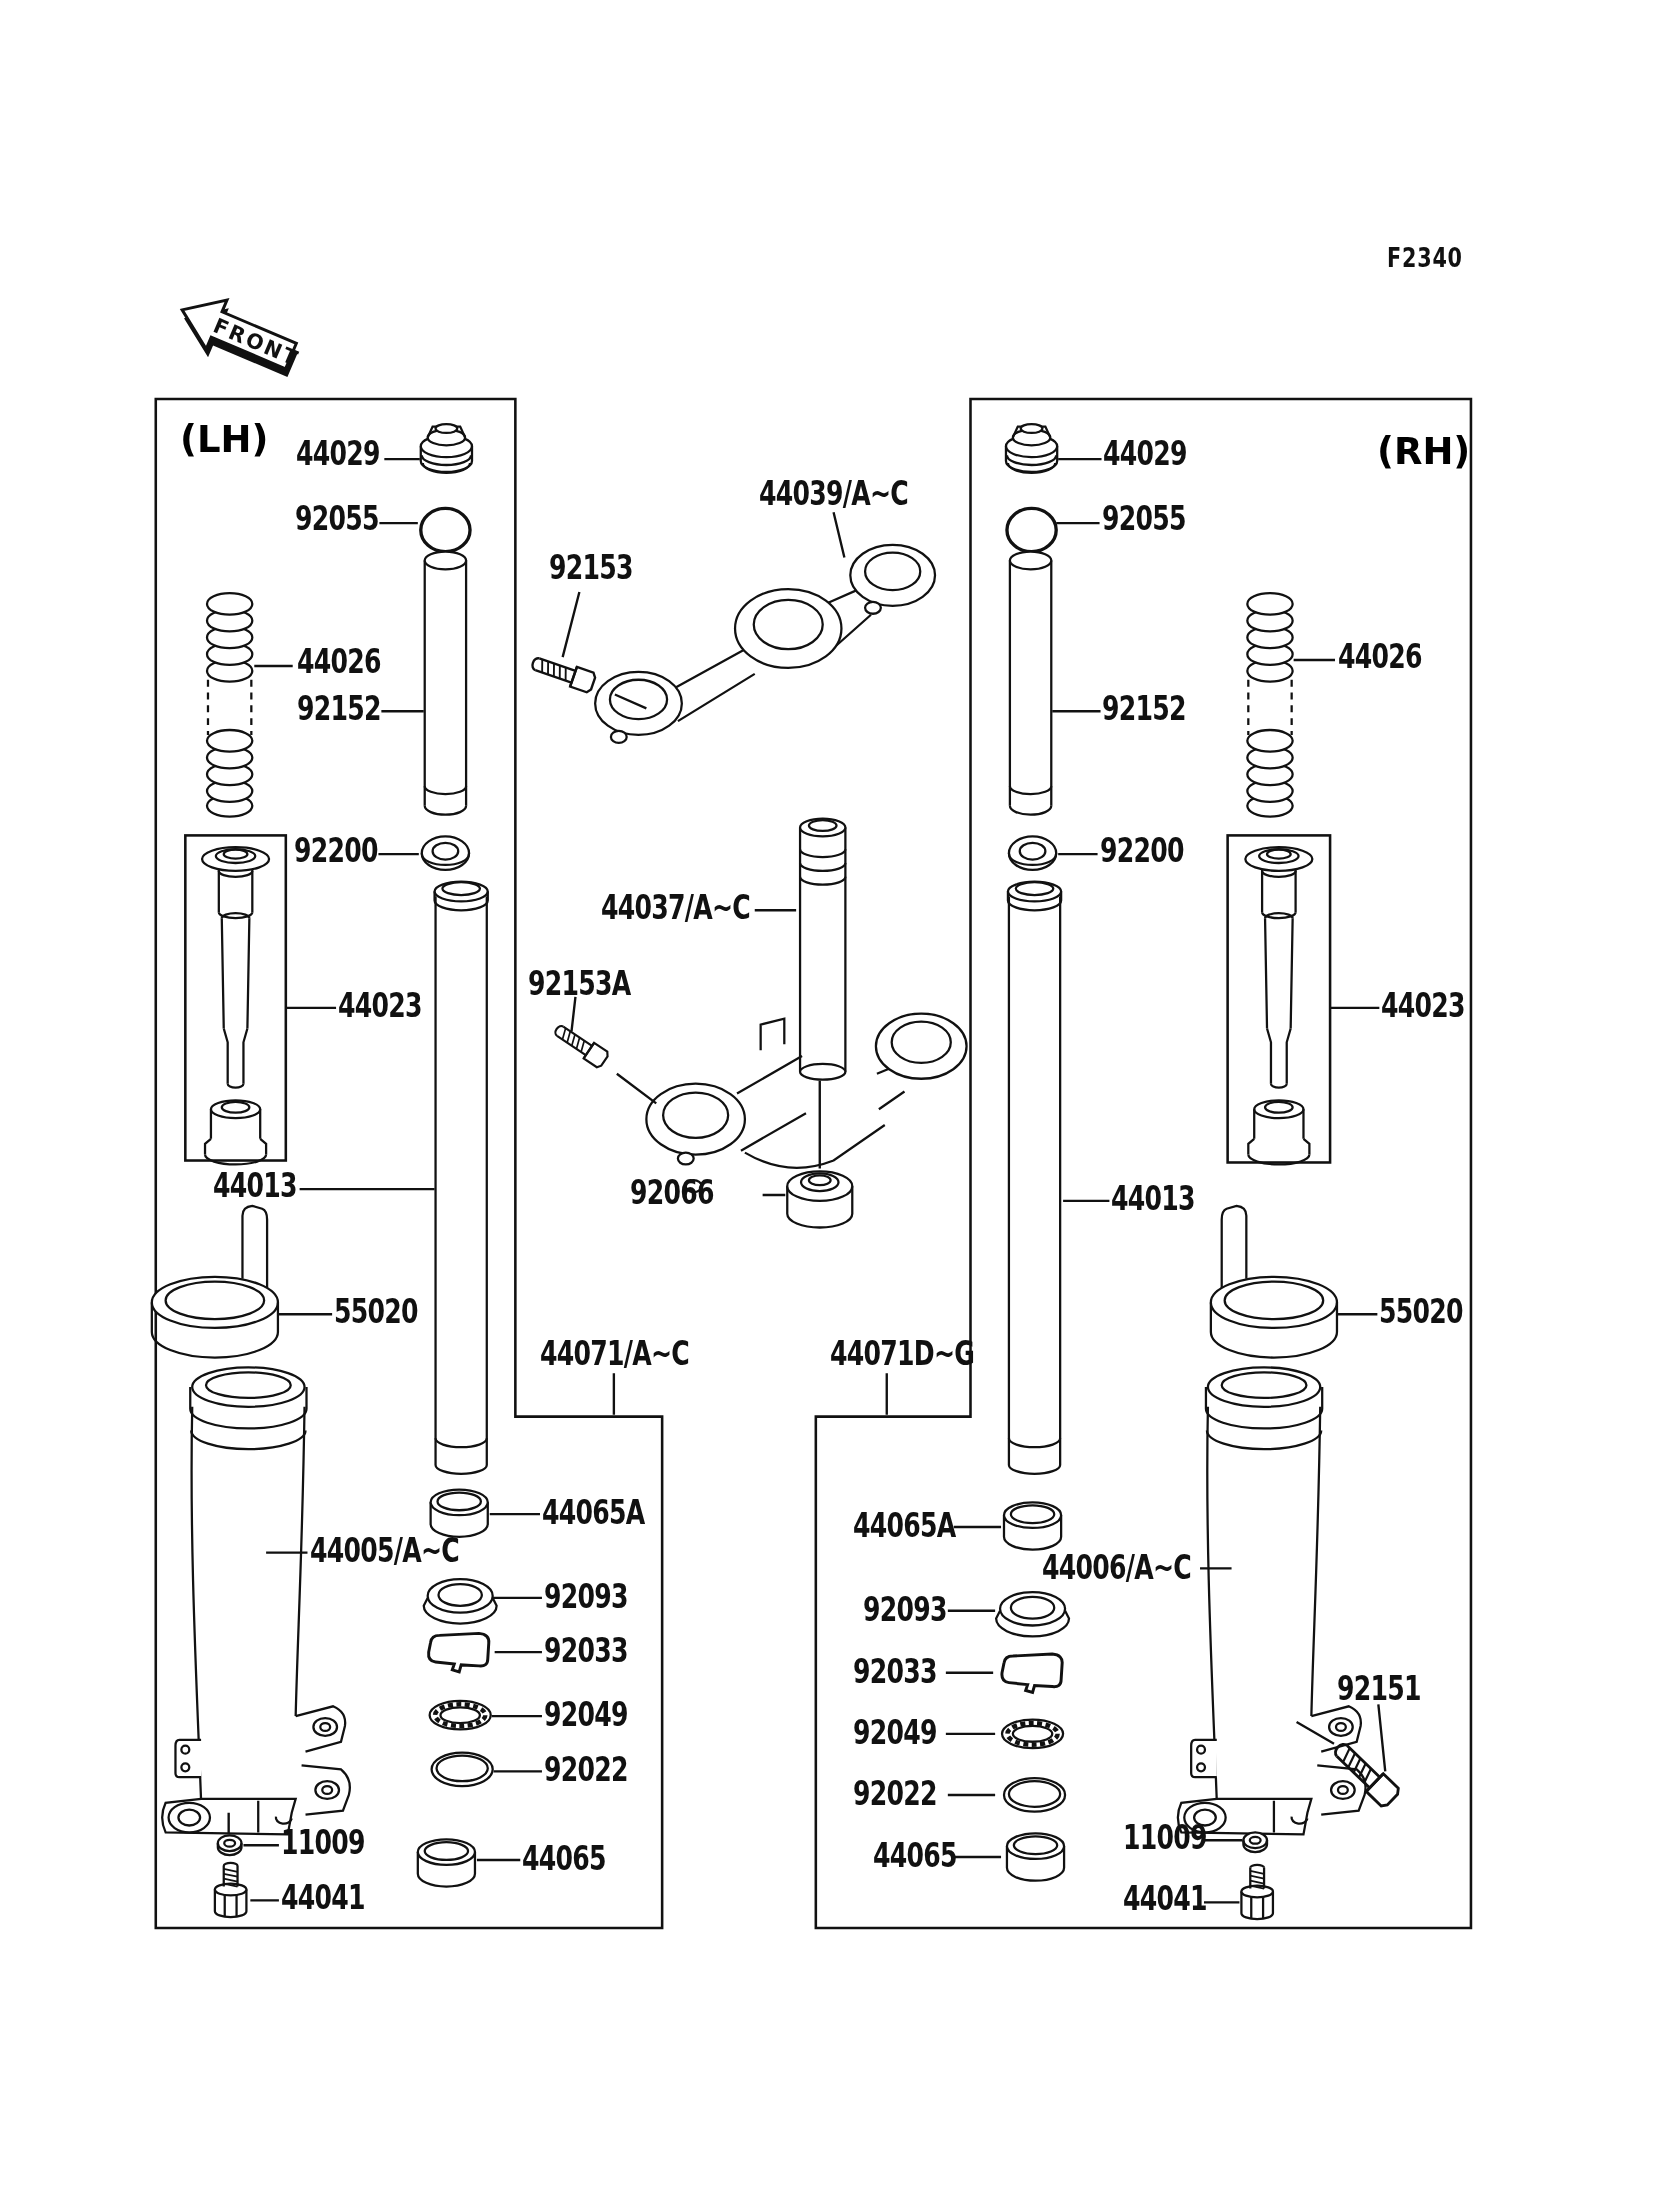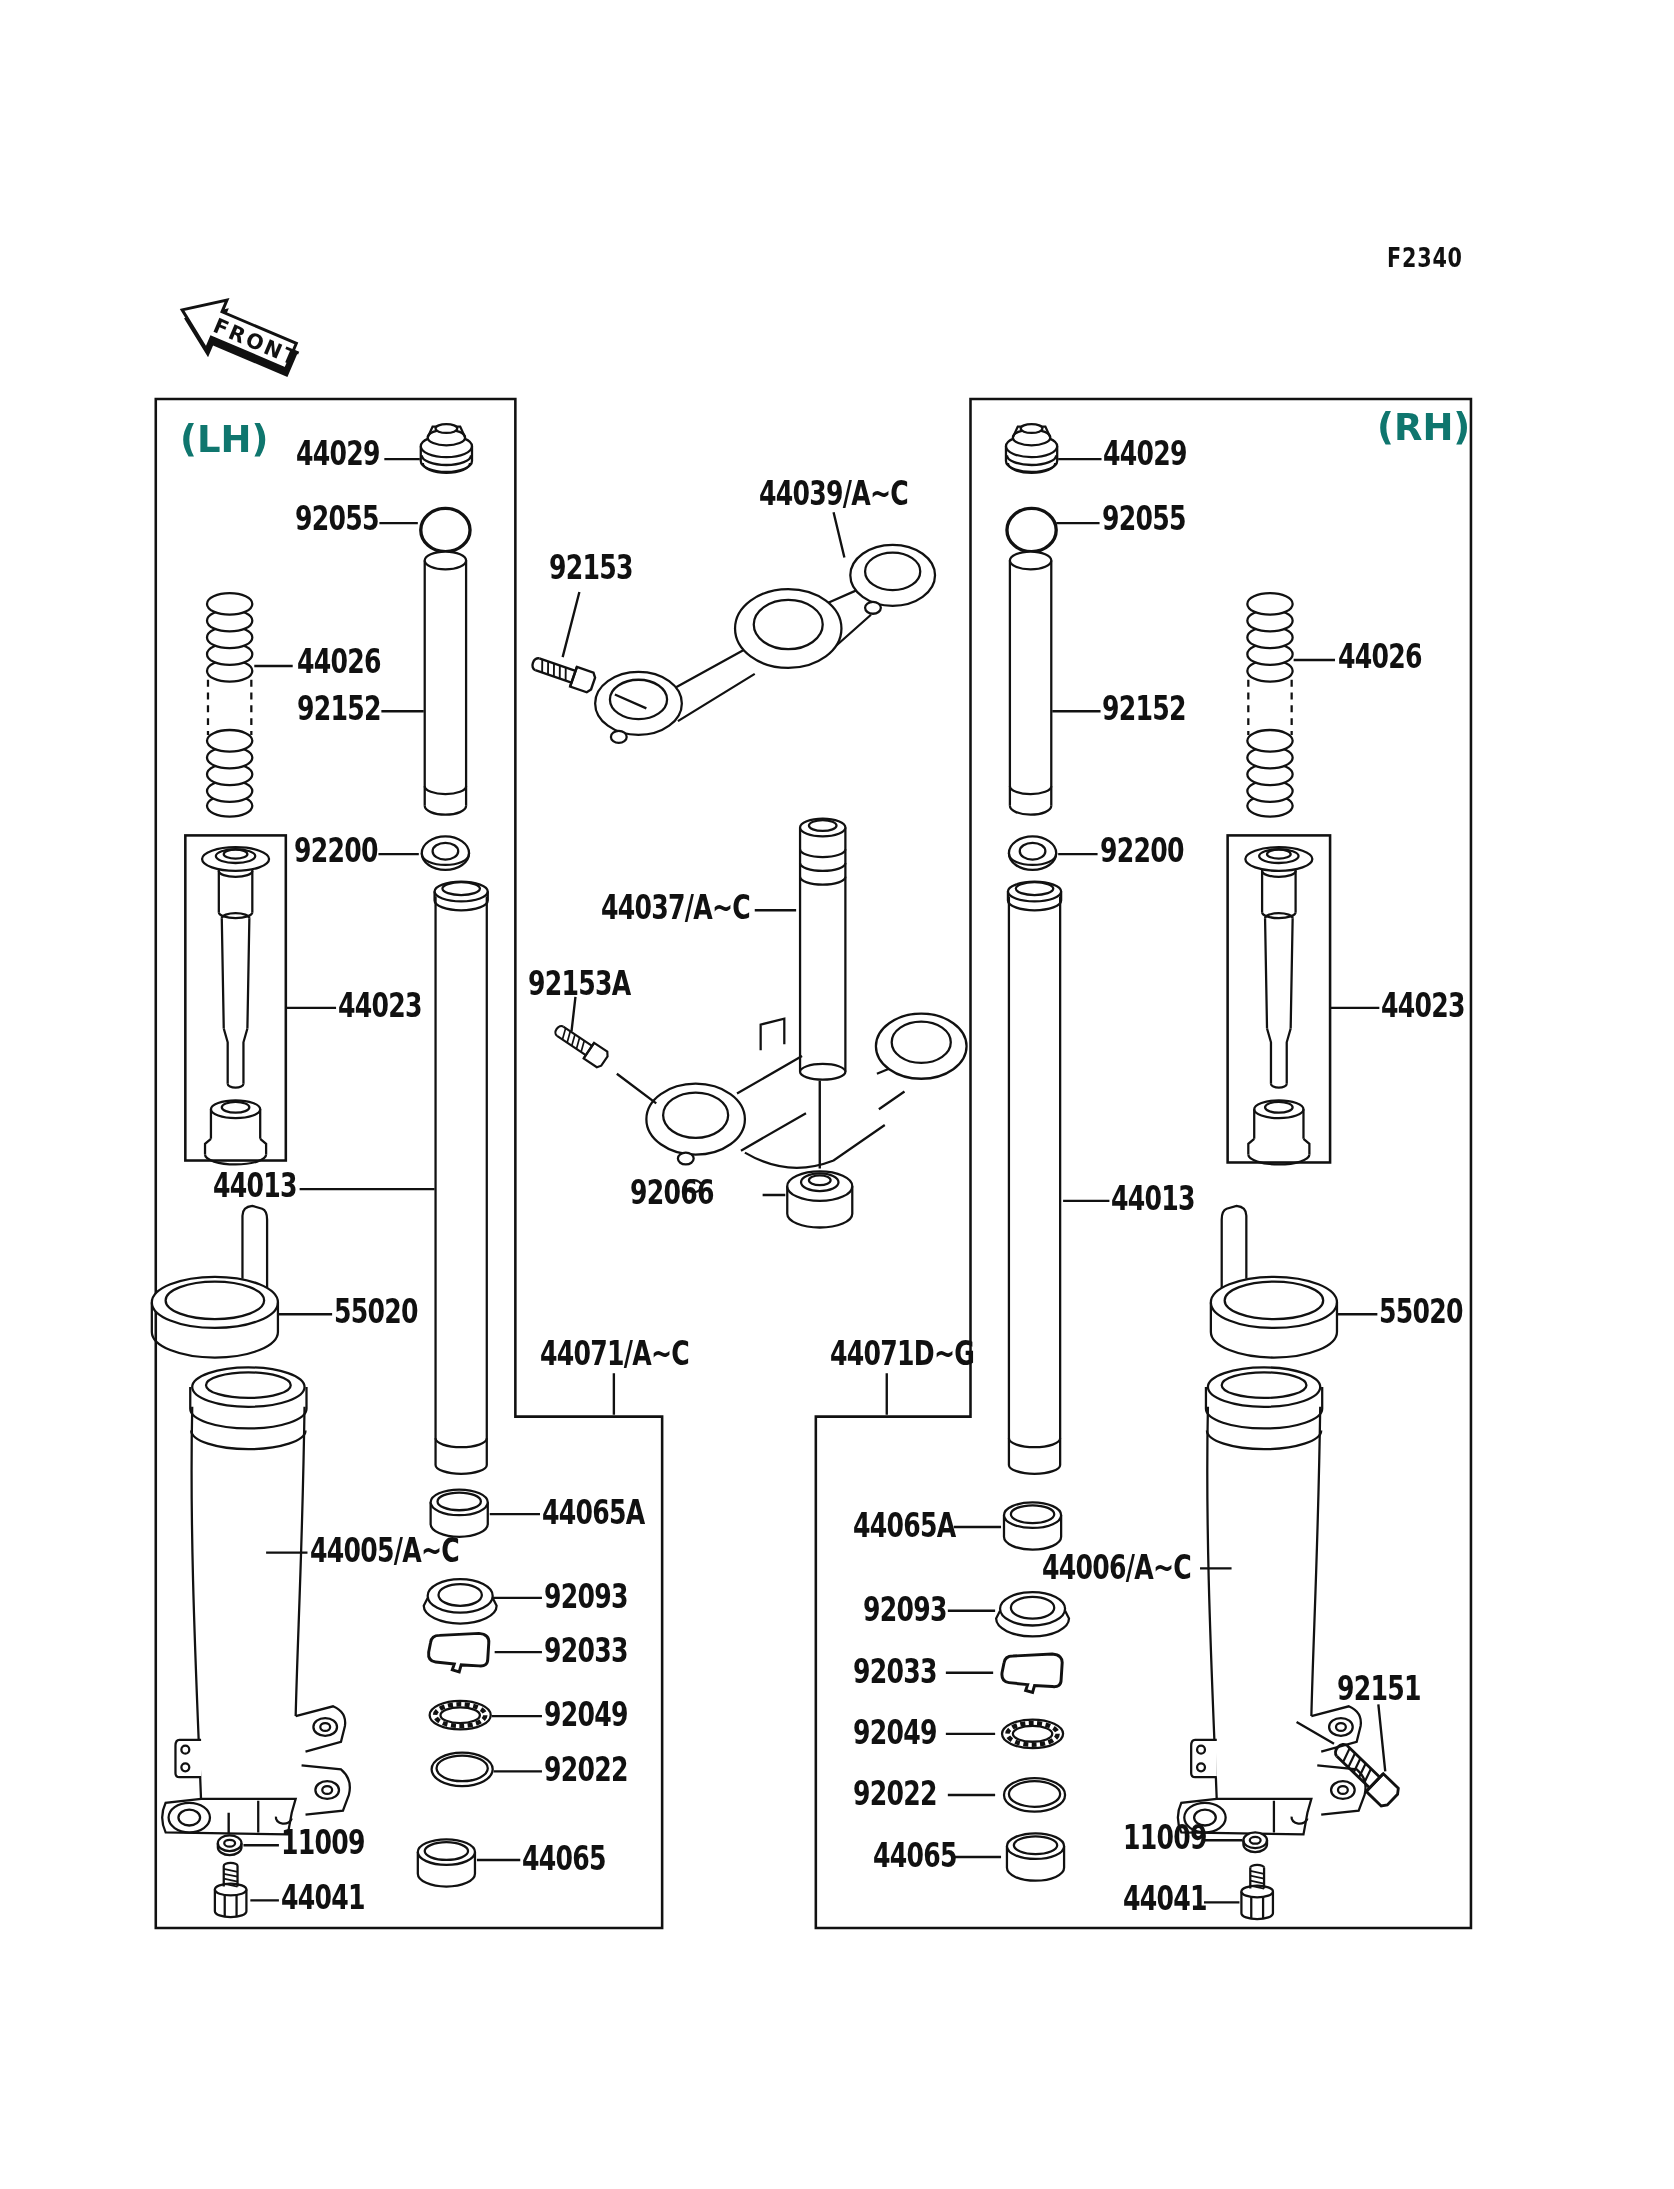--- a/index.html
+++ b/index.html
@@ -1,21 +1,21 @@
 <!DOCTYPE html>
 <html><head>
 <meta charset="utf-8">
 <style>
   html,body{margin:0;padding:0;background:#fff;}
   #page{position:relative;width:1675px;height:2190px;background:#fff;outline:1px solid #e0e0e0;
         font-family:"DejaVu Sans",sans-serif;overflow:hidden;}
   #art{position:absolute;left:0;top:0;}
   .pl{position:absolute;font:700 34px "DejaVu Sans",sans-serif;color:#111;line-height:1;
       white-space:nowrap;transform:scaleX(.74);transform-origin:left top;letter-spacing:-1px;}
-  .mk{position:absolute;font:700 37px "DejaVu Sans",sans-serif;color:#0f766e;line-height:1;white-space:nowrap;}
+  .mk{position:absolute;font:700 37px "DejaVu Sans",sans-serif;color:#000000;line-height:1;white-space:nowrap;}
   .fc{position:absolute;font:700 26.6px "DejaVu Sans",sans-serif;color:#111;line-height:1;
       transform:scaleX(.78);transform-origin:left top;letter-spacing:1px;}
   svg .ln{stroke:#111;stroke-width:2.3;fill:none;}
   svg .lnf{stroke:#111;stroke-width:2.3;fill:#fff;}
   svg .bx{stroke:#111;stroke-width:2.6;fill:none;}
   svg .ld{stroke:#111;stroke-width:2.4;fill:none;}
   svg text{font-family:"DejaVu Sans",sans-serif;}
 </style>
 </head>
 <body>
@@ -266,21 +266,21 @@
   </g>
   <g>
     <path class="ld" d="M846 520 L857 566 M588 601 L571 667 M624 705 L656 719 M766 924 L808 924
       M584 1012 L580 1047 M626 1090 L666 1120 M774 1213 L797 1213 M832 1097 L832 1186
       M623 1394 L623 1436 M900 1394 L900 1436 M1399 1730 L1406 1798 M1316 1748 L1354 1770"></path>
   </g>
 </svg>
 
   <div class="fc" style="left:1387px;top:245px">F2340</div>
   <div class="mk" style="left:180px;top:421px">(LH)</div>
-  <div class="mk" style="left:1377px;top:409px">(RH)</div>
+  <div class="mk" style="left:1377px;top:433px">(RH)</div>
 
   <div class="pl" style="left:296px;top:436px">44029</div>
   <div class="pl" style="left:295px;top:501px">92055</div>
   <div class="pl" style="left:297px;top:644px">44026</div>
   <div class="pl" style="left:297px;top:691px">92152</div>
   <div class="pl" style="left:294px;top:833px">92200</div>
   <div class="pl" style="left:338px;top:988px">44023</div>
   <div class="pl" style="left:213px;top:1168px">44013</div>
   <div class="pl" style="left:334px;top:1294px">55020</div>
   <div class="pl" style="left:310px;top:1533px">44005/A~C</div>

